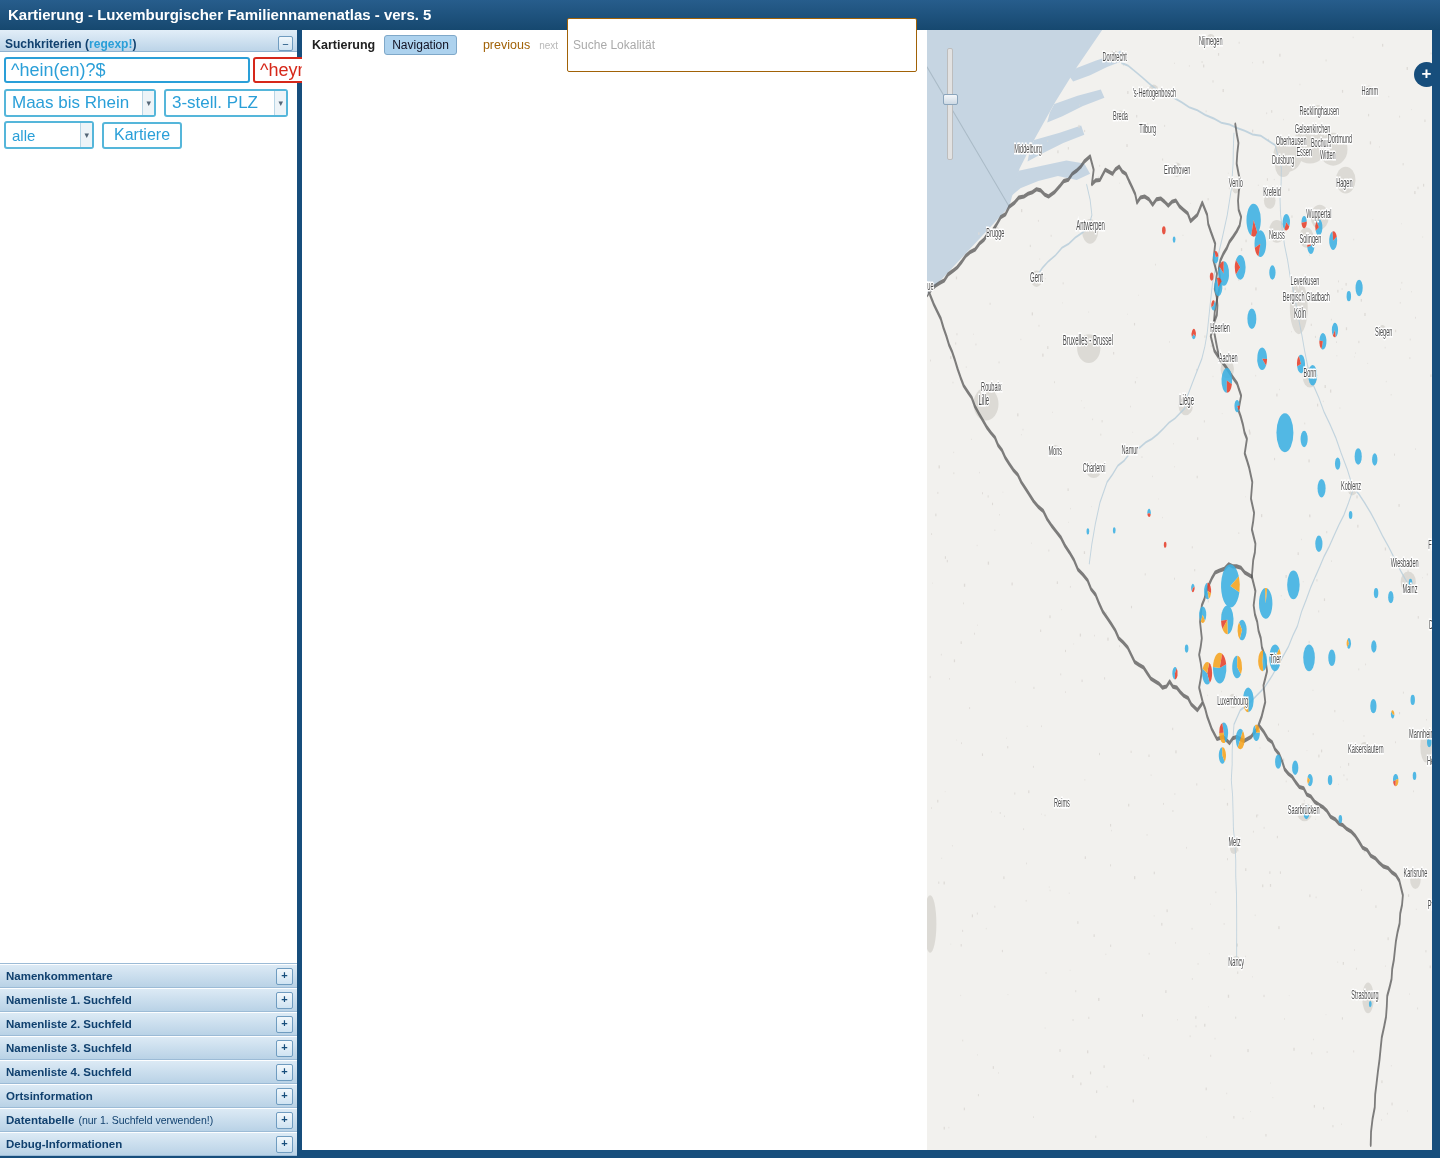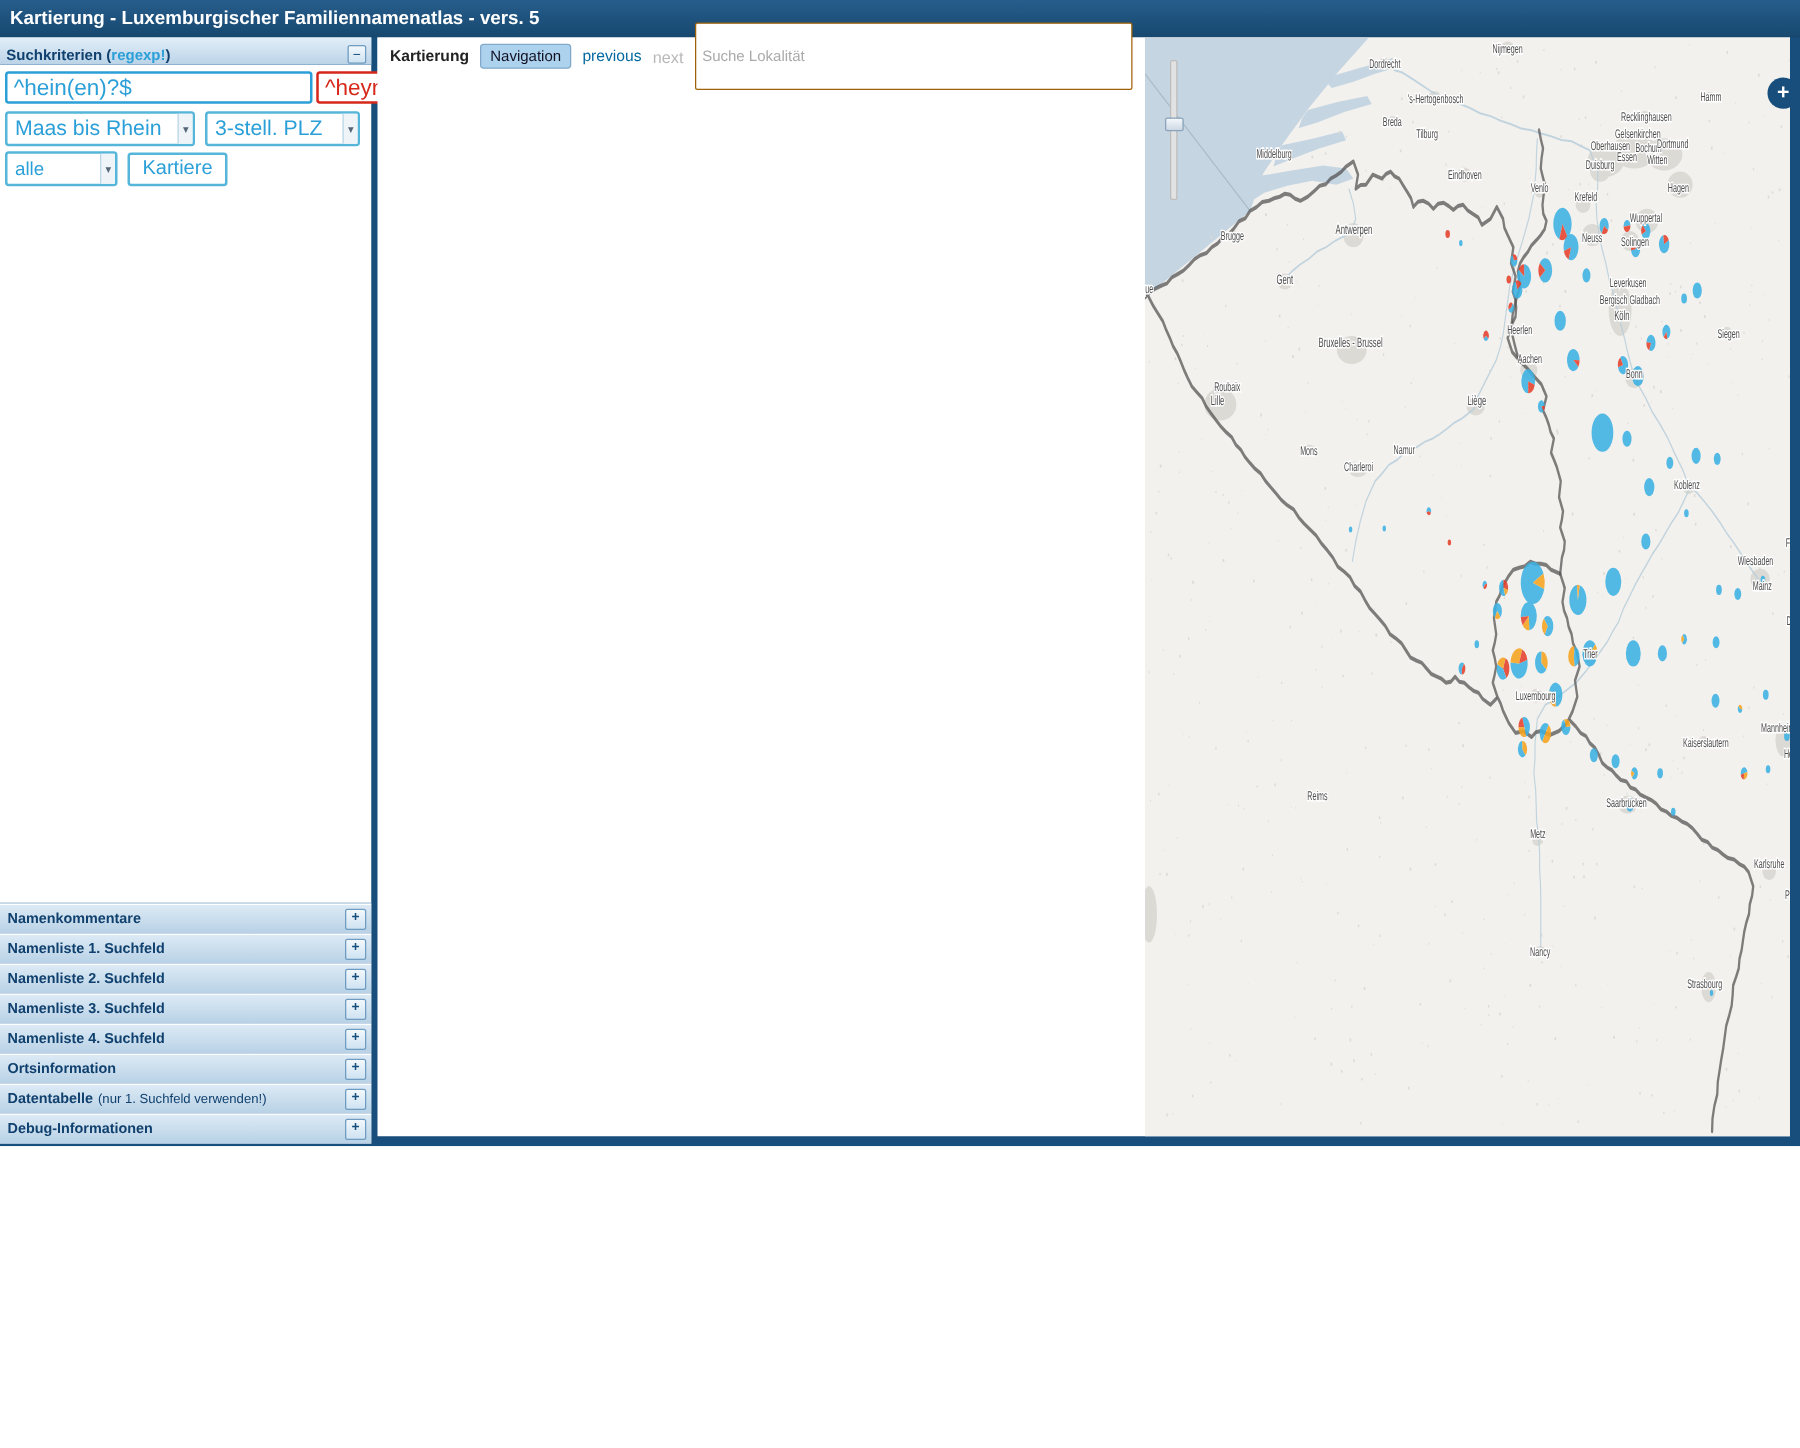--- a/index.html
+++ b/index.html
@@ -1,38 +1,38 @@
 <!DOCTYPE html>
 <html><head>
 <meta charset="utf-8">
 <style>
   html,body{margin:0;padding:0;}
-  .page{position:relative;width:1440px;height:917px;background:#174e7c;font-family:"Liberation Sans",sans-serif;overflow:hidden;}
+  .page{position:relative;width:1440px;height:1158px;background:#174e7c;font-family:"Liberation Sans",sans-serif;overflow:hidden;}
   .titlebar{position:absolute;top:0;left:0;right:0;height:30px;background:linear-gradient(#275d8c,#16486f);color:#fff;font-size:15px;font-weight:bold;line-height:30px;padding-left:8px;box-sizing:border-box;}
   .sidebar{position:absolute;top:30px;left:0;bottom:2px;width:297px;background:#fff;display:flex;flex-direction:column;box-sizing:border-box;}
   .sb-header{height:21px;flex:0 0 21px;display:flex;align-items:flex-end;padding:0 4px 0 5px;background:linear-gradient(#e2eef8,#bcd4e8);border-bottom:1px solid #8fb2d0;font-size:12px;font-weight:bold;color:#10406e;}
   .regexp{color:#2a9fd8;cursor:pointer;text-decoration:none;}
   .collapse-btn,.pexpand{margin-left:auto;width:15px;height:15px;border:1px solid #6f9cc0;border-radius:2px;background:linear-gradient(#f2f8fc,#cfe3f2);font-size:11px;line-height:12px;text-align:center;color:#174e7c;padding:0;font-family:inherit;cursor:pointer;}
   .fields{padding:5px 0 2px 4px;display:flex;flex-direction:row;gap:3px;}
   .sfield{width:256px;height:22px;border:2px solid #888;border-radius:3px;font-size:18px;padding:0 5px;font-family:inherit;outline:none;}
   .row{display:flex;gap:8px;padding:4px 0 0 4px;align-items:center;}
   .fsel{display:flex;align-items:center;border:2px solid #55b6da;border-radius:3px;background:#fff;color:#2a9fd8;font-size:17px;height:24px;padding-left:6px;box-sizing:content-box;cursor:pointer;}
   .fsel .dd{margin-left:auto;border-left:1px solid #b9d6e6;align-self:stretch;display:flex;align-items:center;padding:0 3px;font-size:9px;color:#567;background:#eef4f8;}
   .w-region{width:142px;justify-content:center;}.w-plz{width:114px;}.w-alle{width:80px;font-size:15px;}
   .kartiere{border:2px solid #55b6da;border-radius:3px;background:#fff;color:#2a9fd8;font-size:16px;height:27px;padding:0 10px;font-family:inherit;cursor:pointer;}
   .sb-spacer{flex:1;}
   .panels{margin-top:auto;border-top:1px solid #9cbbd6;}
   .prow{height:22px;display:flex;align-items:center;background:linear-gradient(#dceaf5,#b9d2e6);border-top:1px solid #fdfeff;border-bottom:1px solid #9cbbd6;padding:0 4px 0 6px;font-size:11.5px;font-weight:bold;color:#10406e;cursor:pointer;}
   .prow .note{font-weight:normal;font-size:10.5px;margin-left:4px;}
   .maparea{position:absolute;top:30px;left:302px;right:8px;bottom:8px;background:#fff;display:flex;flex-direction:row;}
   .map-toolbar{height:30px;flex:0 0 30px;display:flex;align-items:center;gap:9px;padding:0 10px;background:#fff;}
   .tb-title{font-size:12.5px;font-weight:bold;color:#222;}
   .nav-btn{background:#add2ee;border:1px solid #7fa8c9;border-radius:3px;font-size:12px;padding:2px 7px;color:#112;font-family:inherit;cursor:pointer;}
-  .prev{font-size:12.5px;color:#0369a1;cursor:pointer;}
-  .next{font-size:13px;color:#b8b8b8;}
+  .prev{font-size:12.5px;color:#a16207;cursor:pointer;margin-left:17px;}
+  .next{font-size:10px;color:#b8b8b8;}
   .loc-search{width:338px;height:20px;border:1px solid #a16207;border-radius:2px;font-size:12px;padding:16px 5px;color:#444;font-family:Liberation Sans, sans-serif;outline:none;}
   .loc-search::placeholder{color:#aaa;}
   .map-canvas{position:relative;flex:1;background:#f2f1ee;overflow:hidden;}
   #map-svg{position:absolute;inset:0;width:100%;height:100%;}
   .zoom-slider{position:absolute;left:16px;top:18px;width:13px;height:112px;}
   .zoom-track{position:absolute;left:4px;top:0;bottom:0;width:4px;background:#e2e2e2;border:1px solid #bdbdbd;border-radius:2px;}
   .zoom-handle{position:absolute;left:0;top:46px;width:13px;height:9px;background:linear-gradient(#f4f7fa,#cdd9e4);border:1px solid #8aa4bb;border-radius:2px;cursor:pointer;}
   .layers-btn{position:absolute;top:32px;right:-7px;width:25px;height:25px;border-radius:50%;background:#174e7c;color:#fff;font-size:17px;font-weight:bold;text-align:center;line-height:24px;cursor:pointer;}
 </style>
 </head>

